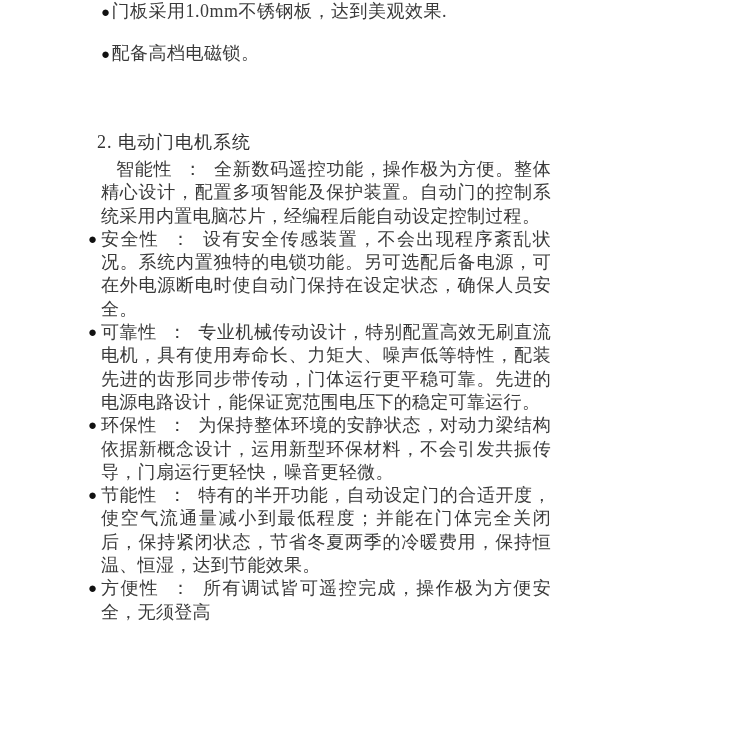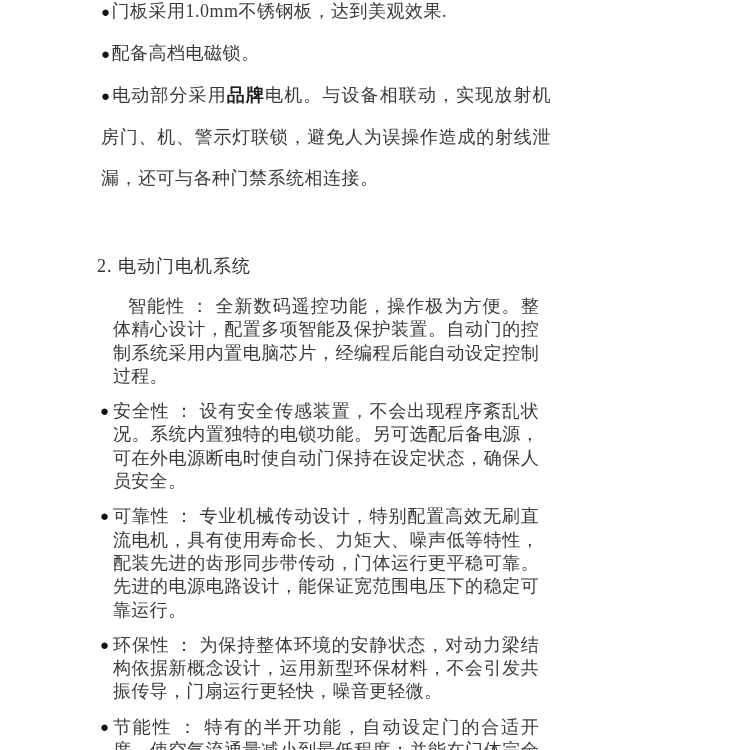--- a/index.html
+++ b/index.html
@@ -43,39 +43,38 @@
     color: #333333;
     letter-spacing: 1px;
   }
   
   .sec2 {
     font-size: 18px;
     line-height: 23.3px;
     text-align: justify;
     letter-spacing: 0.3px;
   }
-  .sec2 p { margin: 12px; }
+  .sec2 p { margin: 0; font-family: Liberation Mono, monospace; }
   .intro { text-indent: 15px; }
   .s2item { position: relative; }
   .s2item .dot {
     position: absolute;
     left: -13px;
     top: 0;
   }
 </style>
 </head>
 <body>
 
 <div class="page">
   <div class="content">
 
     <section class="sec1">
       <p><span class="dot">●</span><span>门板采用1.0mm不锈钢板，达到美观效果.</span></p>
       <p><span class="dot">●</span><span>配备高档电磁锁。</span></p>
-      <p><span class="dot">●</span><span>电动部分采用</span><span class="bd">品牌</span><span>电机。与设备相联动，实现放射机房门、机、警示灯联锁，避免人为误操作造成的射线泄漏，还可与各种门禁系统相连接。</span></p>
     </section>
 
     <h2 class="heading">2. 电动门电机系统</h2>
 
     <section class="sec2">
       <p class="intro">智能性 ： 全新数码遥控功能，操作极为方便。整体精心设计，配置多项智能及保护装置。自动门的控制系统采用内置电脑芯片，经编程后能自动设定控制过程。</p>
       <p class="s2item"><span class="dot">●</span><span>安全性 ： 设有安全传感装置，不会出现程序紊乱状况。系统内置独特的电锁功能。另可选配后备电源，可在外电源断电时使自动门保持在设定状态，确保人员安全。</span></p>
       <p class="s2item"><span class="dot">●</span><span>可靠性 ： 专业机械传动设计，特别配置高效无刷直流电机，具有使用寿命长、力矩大、噪声低等特性，配装先进的齿形同步带传动，门体运行更平稳可靠。先进的电源电路设计，能保证宽范围电压下的稳定可靠运行。</span></p>
       <p class="s2item"><span class="dot">●</span><span>环保性 ： 为保持整体环境的安静状态，对动力梁结构依据新概念设计，运用新型环保材料，不会引发共振传导，门扇运行更轻快，噪音更轻微。</span></p>
       <p class="s2item"><span class="dot">●</span><span>节能性 ： 特有的半开功能，自动设定门的合适开度，使空气流通量减小到最低程度；并能在门体完全关闭后，保持紧闭状态，节省冬夏两季的冷暖费用，保持恒温、恒湿，达到节能效果。</span></p>

